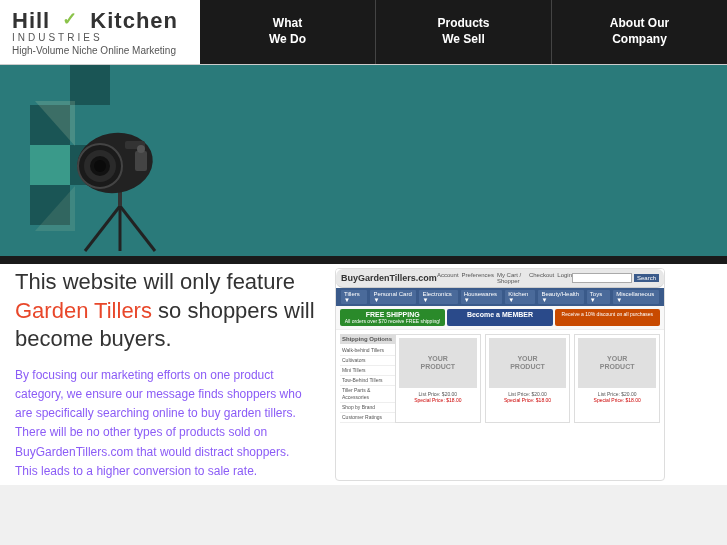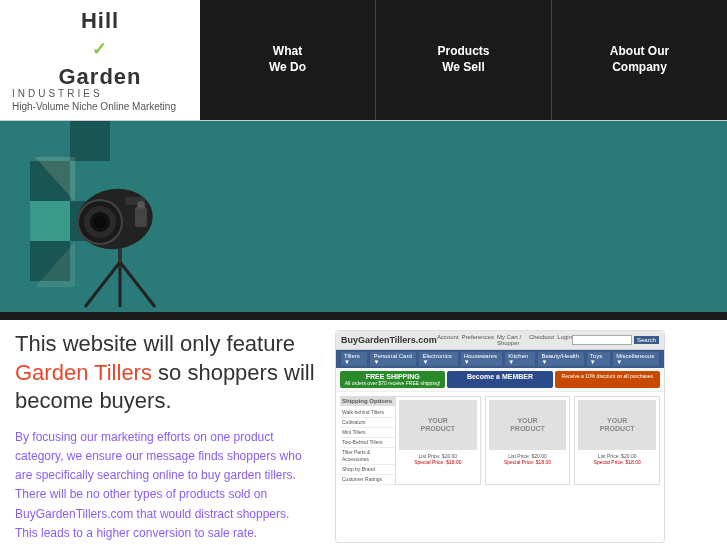--- a/index.html
+++ b/index.html
@@ -18,23 +18,22 @@
       display: flex;
       flex-direction: column;
       justify-content: center;
     }
     .logo-title {
       font-size: 22px;
       font-weight: bold;
       color: #333;
       letter-spacing: 1px;
       display: flex;
-      align-items: center;
-      gap: 4px;
-      flex-direction: column;
+      align-items: flex-start;
+      gap: 10px;
     }
     .logo-title .hill { color: #333; }
     .logo-title .castle { color: #333; }
     .logo-tagline {
       font-size: 10px;
       color: #555;
       margin-top: 2px;
     }
     .logo-icon {
       display: inline-block;
@@ -138,21 +137,21 @@
 
     
     .dark-bar {
       background: #1a1a1a;
       height: 8px;
     }
 
     
     .main {
       display: flex;
-      padding: 10px 15px;
+      padding: 4px 15px;
       gap: 20px;
       background: #fff;
     }
     .main-left {
       flex: 1;
       max-width: 300px;
     }
     .main-heading {
       font-size: 22px;
       color: #333;
@@ -179,20 +178,21 @@
       font-size: 7px;
       background: #fff;
     }
     .mockup-header {
       background: #e8e8e8;
       padding: 3px 5px;
       display: flex;
       justify-content: space-between;
       align-items: center;
       border-bottom: 1px solid #ccc;
+      border-radius: 7px;
     }
     .mockup-url {
       font-size: 9px;
       font-weight: bold;
       color: #333;
     }
     .mockup-nav {
       background: #3a5a8a;
       padding: 2px 5px;
       display: flex;
@@ -277,21 +277,21 @@
     }
   </style>
 </head>
 <body>
 
 <div class="header">
   <div class="logo-area">
     <div class="logo-title">
       <span class="hill">Hill</span>
       <span class="logo-icon">✓</span>
-      <span class="castle">Garden</span>
+      <span class="castle">Kitchen</span>
     </div>
     <div style="font-size:10px; letter-spacing:3px; color:#555; margin-top:-2px;">INDUSTRIES</div>
     <div class="logo-tagline">High-Volume Niche Online Marketing</div>
   </div>
 
   <nav class="nav">
     <div class="nav-item">
       <span>What<br>We Do</span>
     </div>
     <div class="nav-item">

